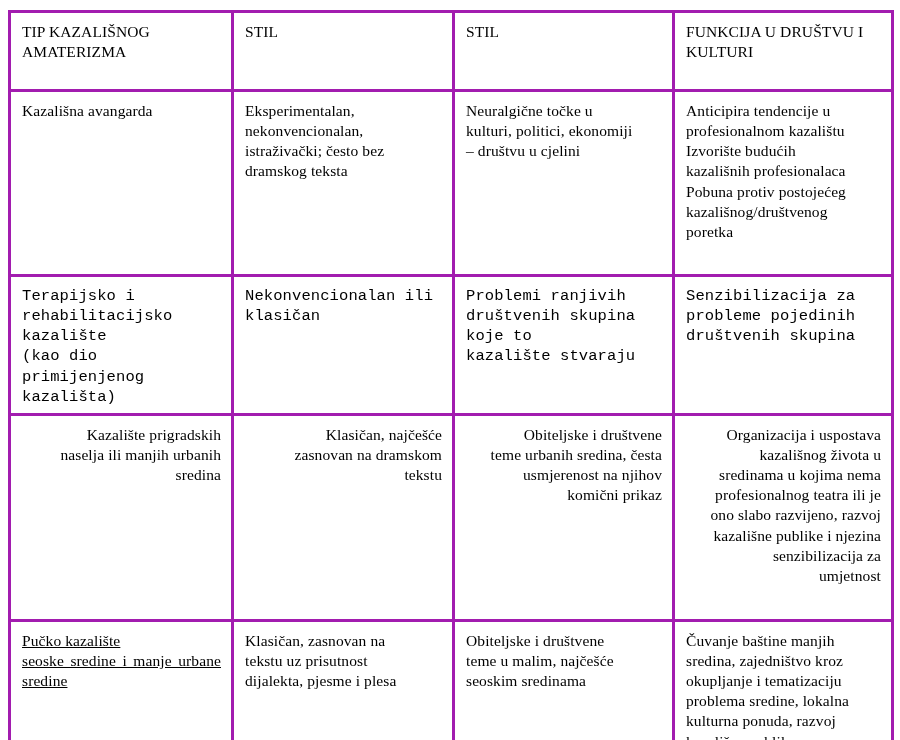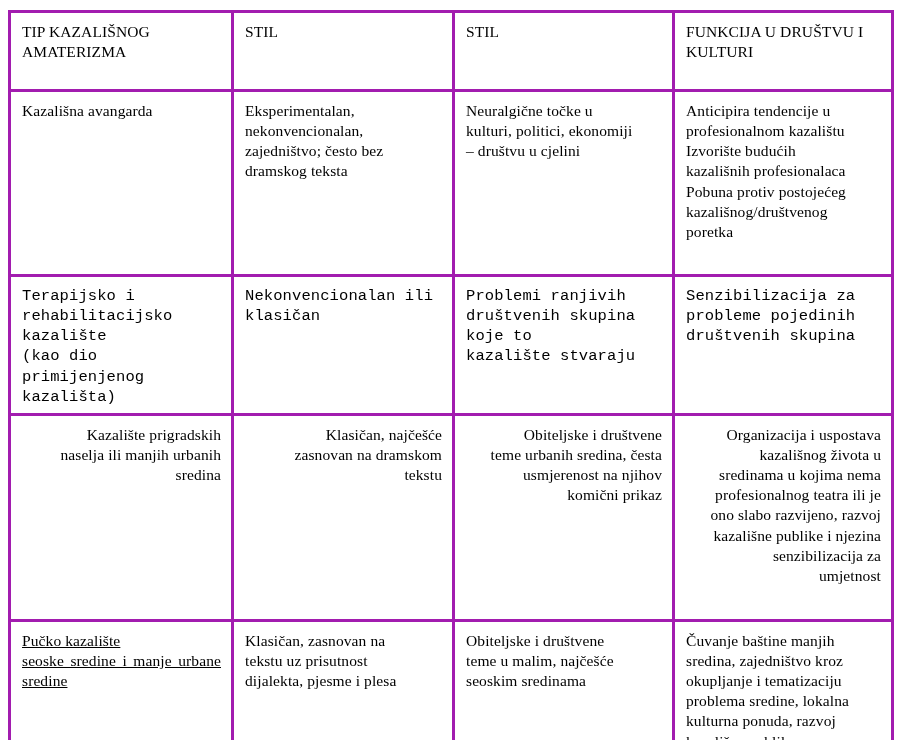--- a/index.html
+++ b/index.html
@@ -99,21 +99,21 @@
     </thead>
     <tbody>
 
       <tr class="r1">
         <td>
           <span class="cell-text">Kazališna avangarda</span>
         </td>
         <td>
           <span class="cell-text">Eksperimentalan,
 nekonvencionalan,
-zajedništvo; često bez
+istraživački; često bez
 dramskog teksta</span>
         </td>
         <td>
           <span class="cell-text">Neuralgične točke u
 kulturi, politici, ekonomiji
 – društvu u cjelini</span>
         </td>
         <td>
           <span class="cell-text">Anticipira tendencije u
 profesionalnom kazalištu

